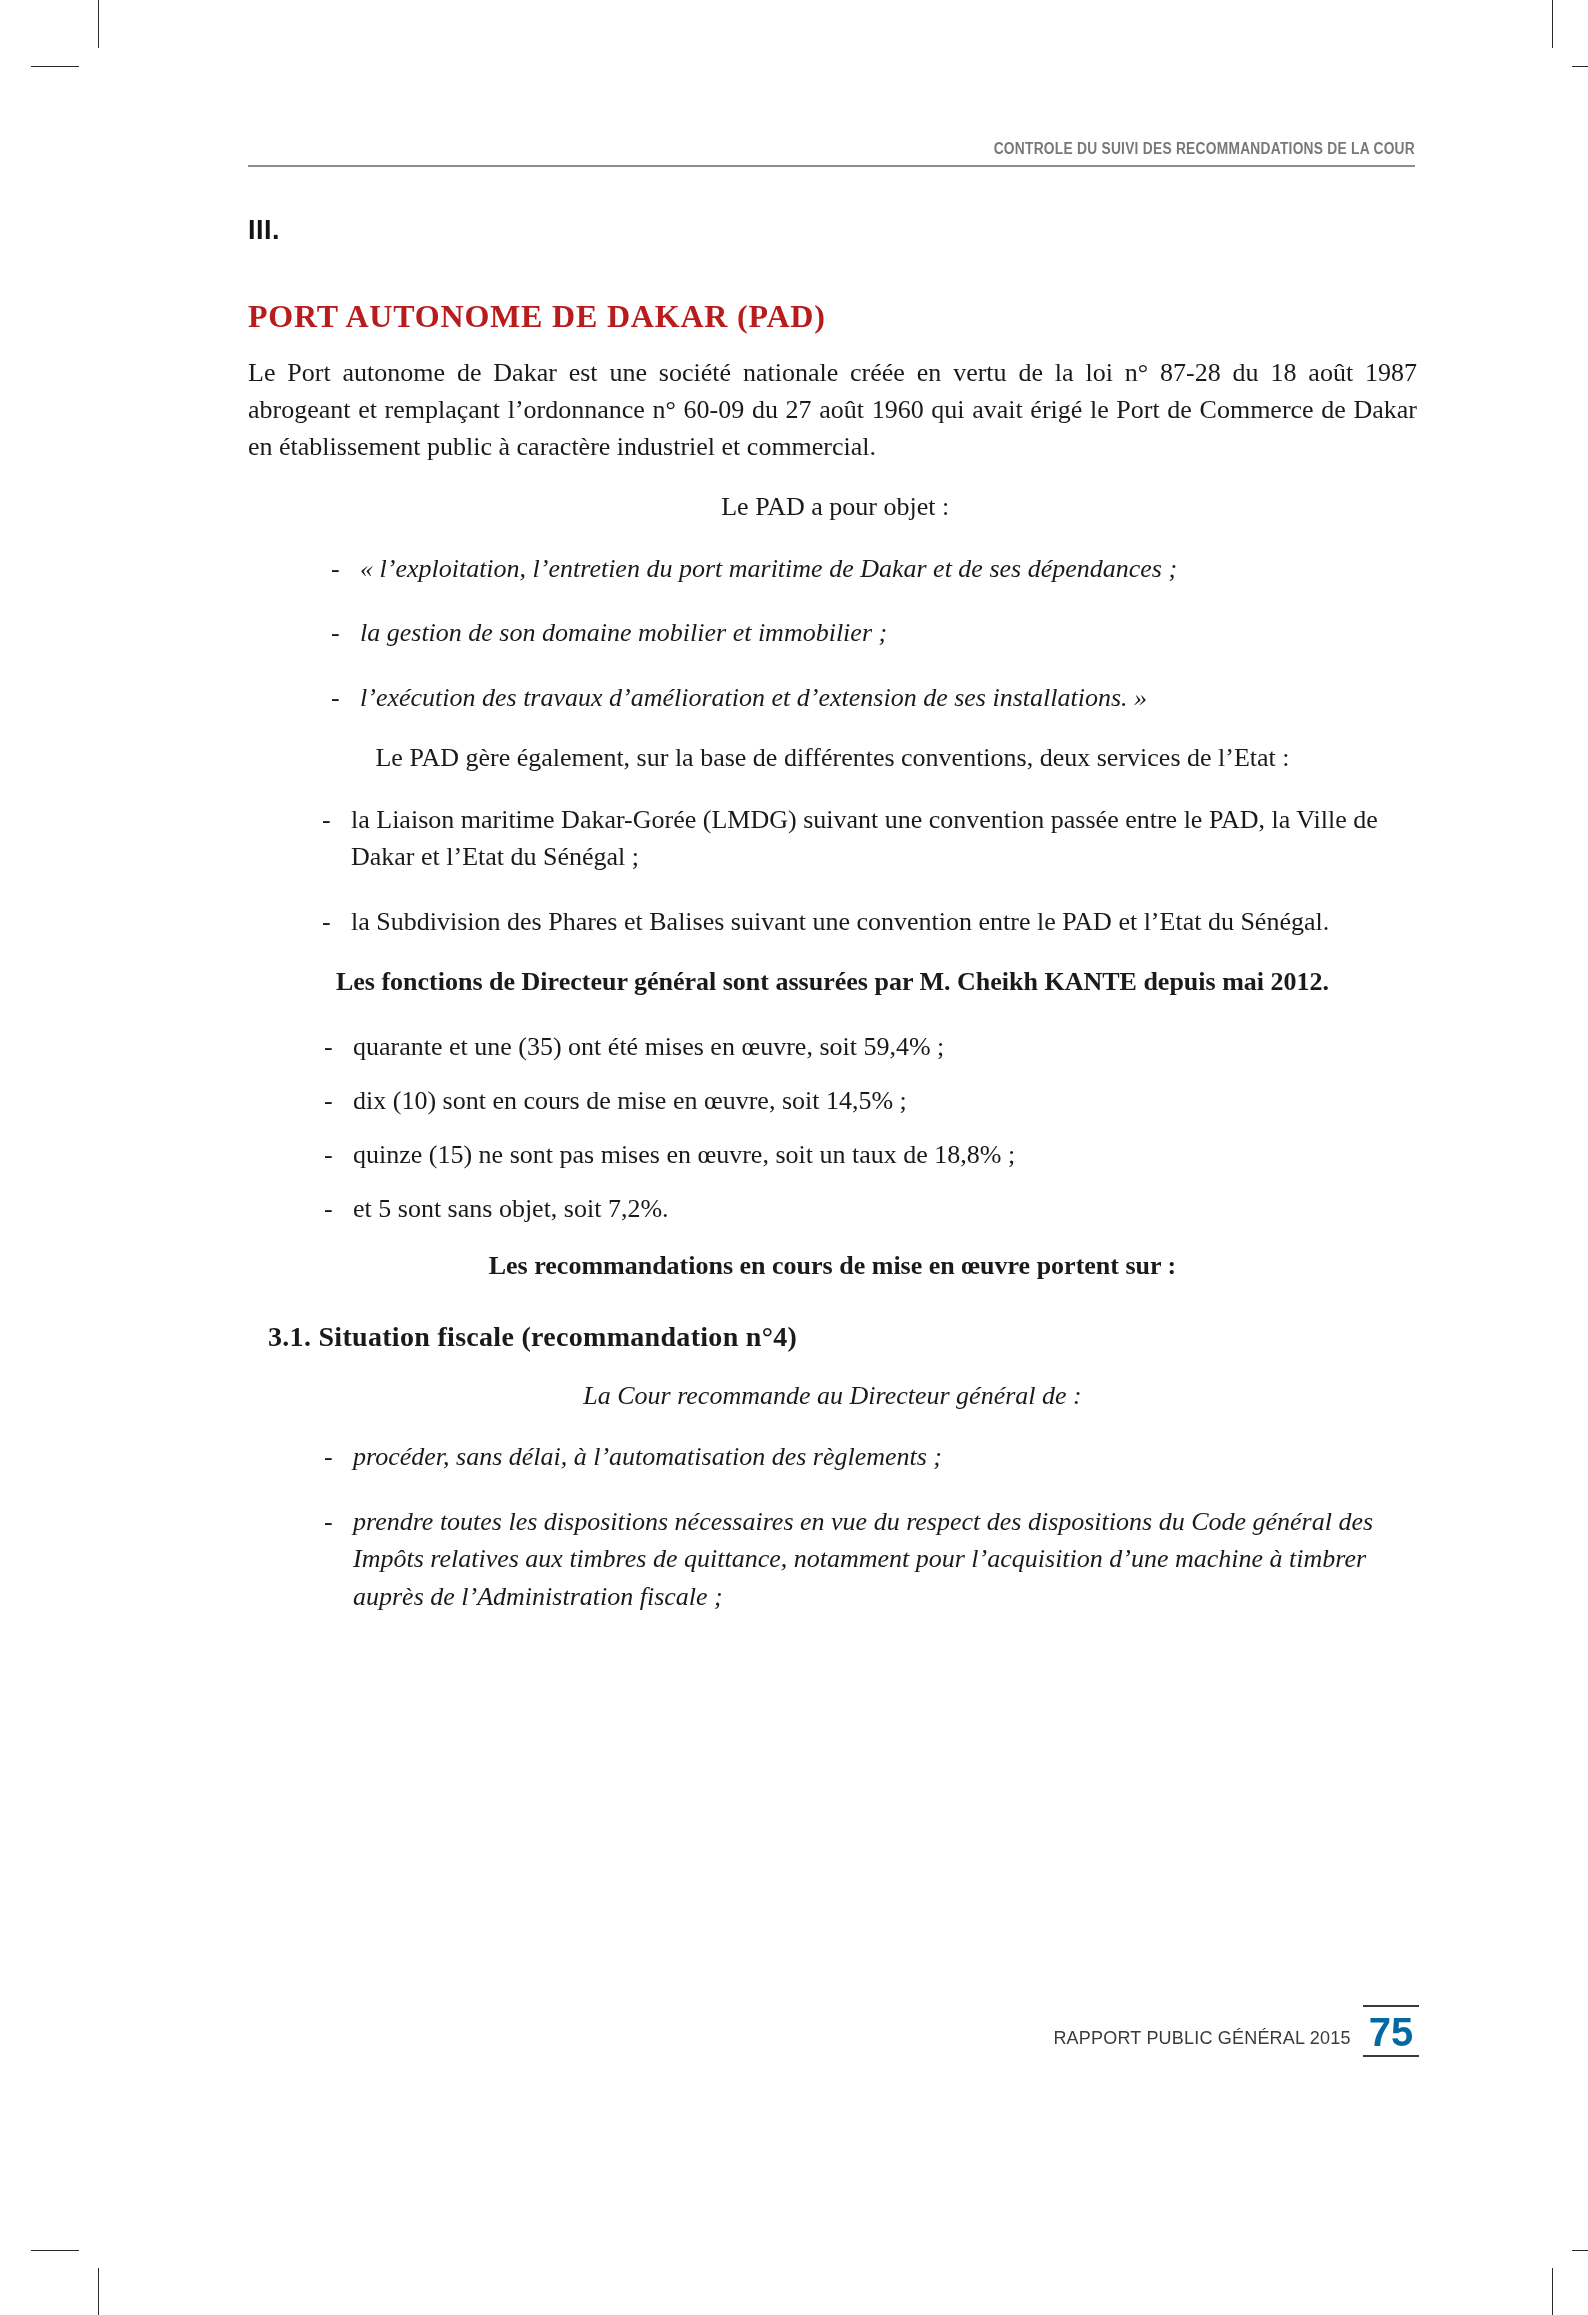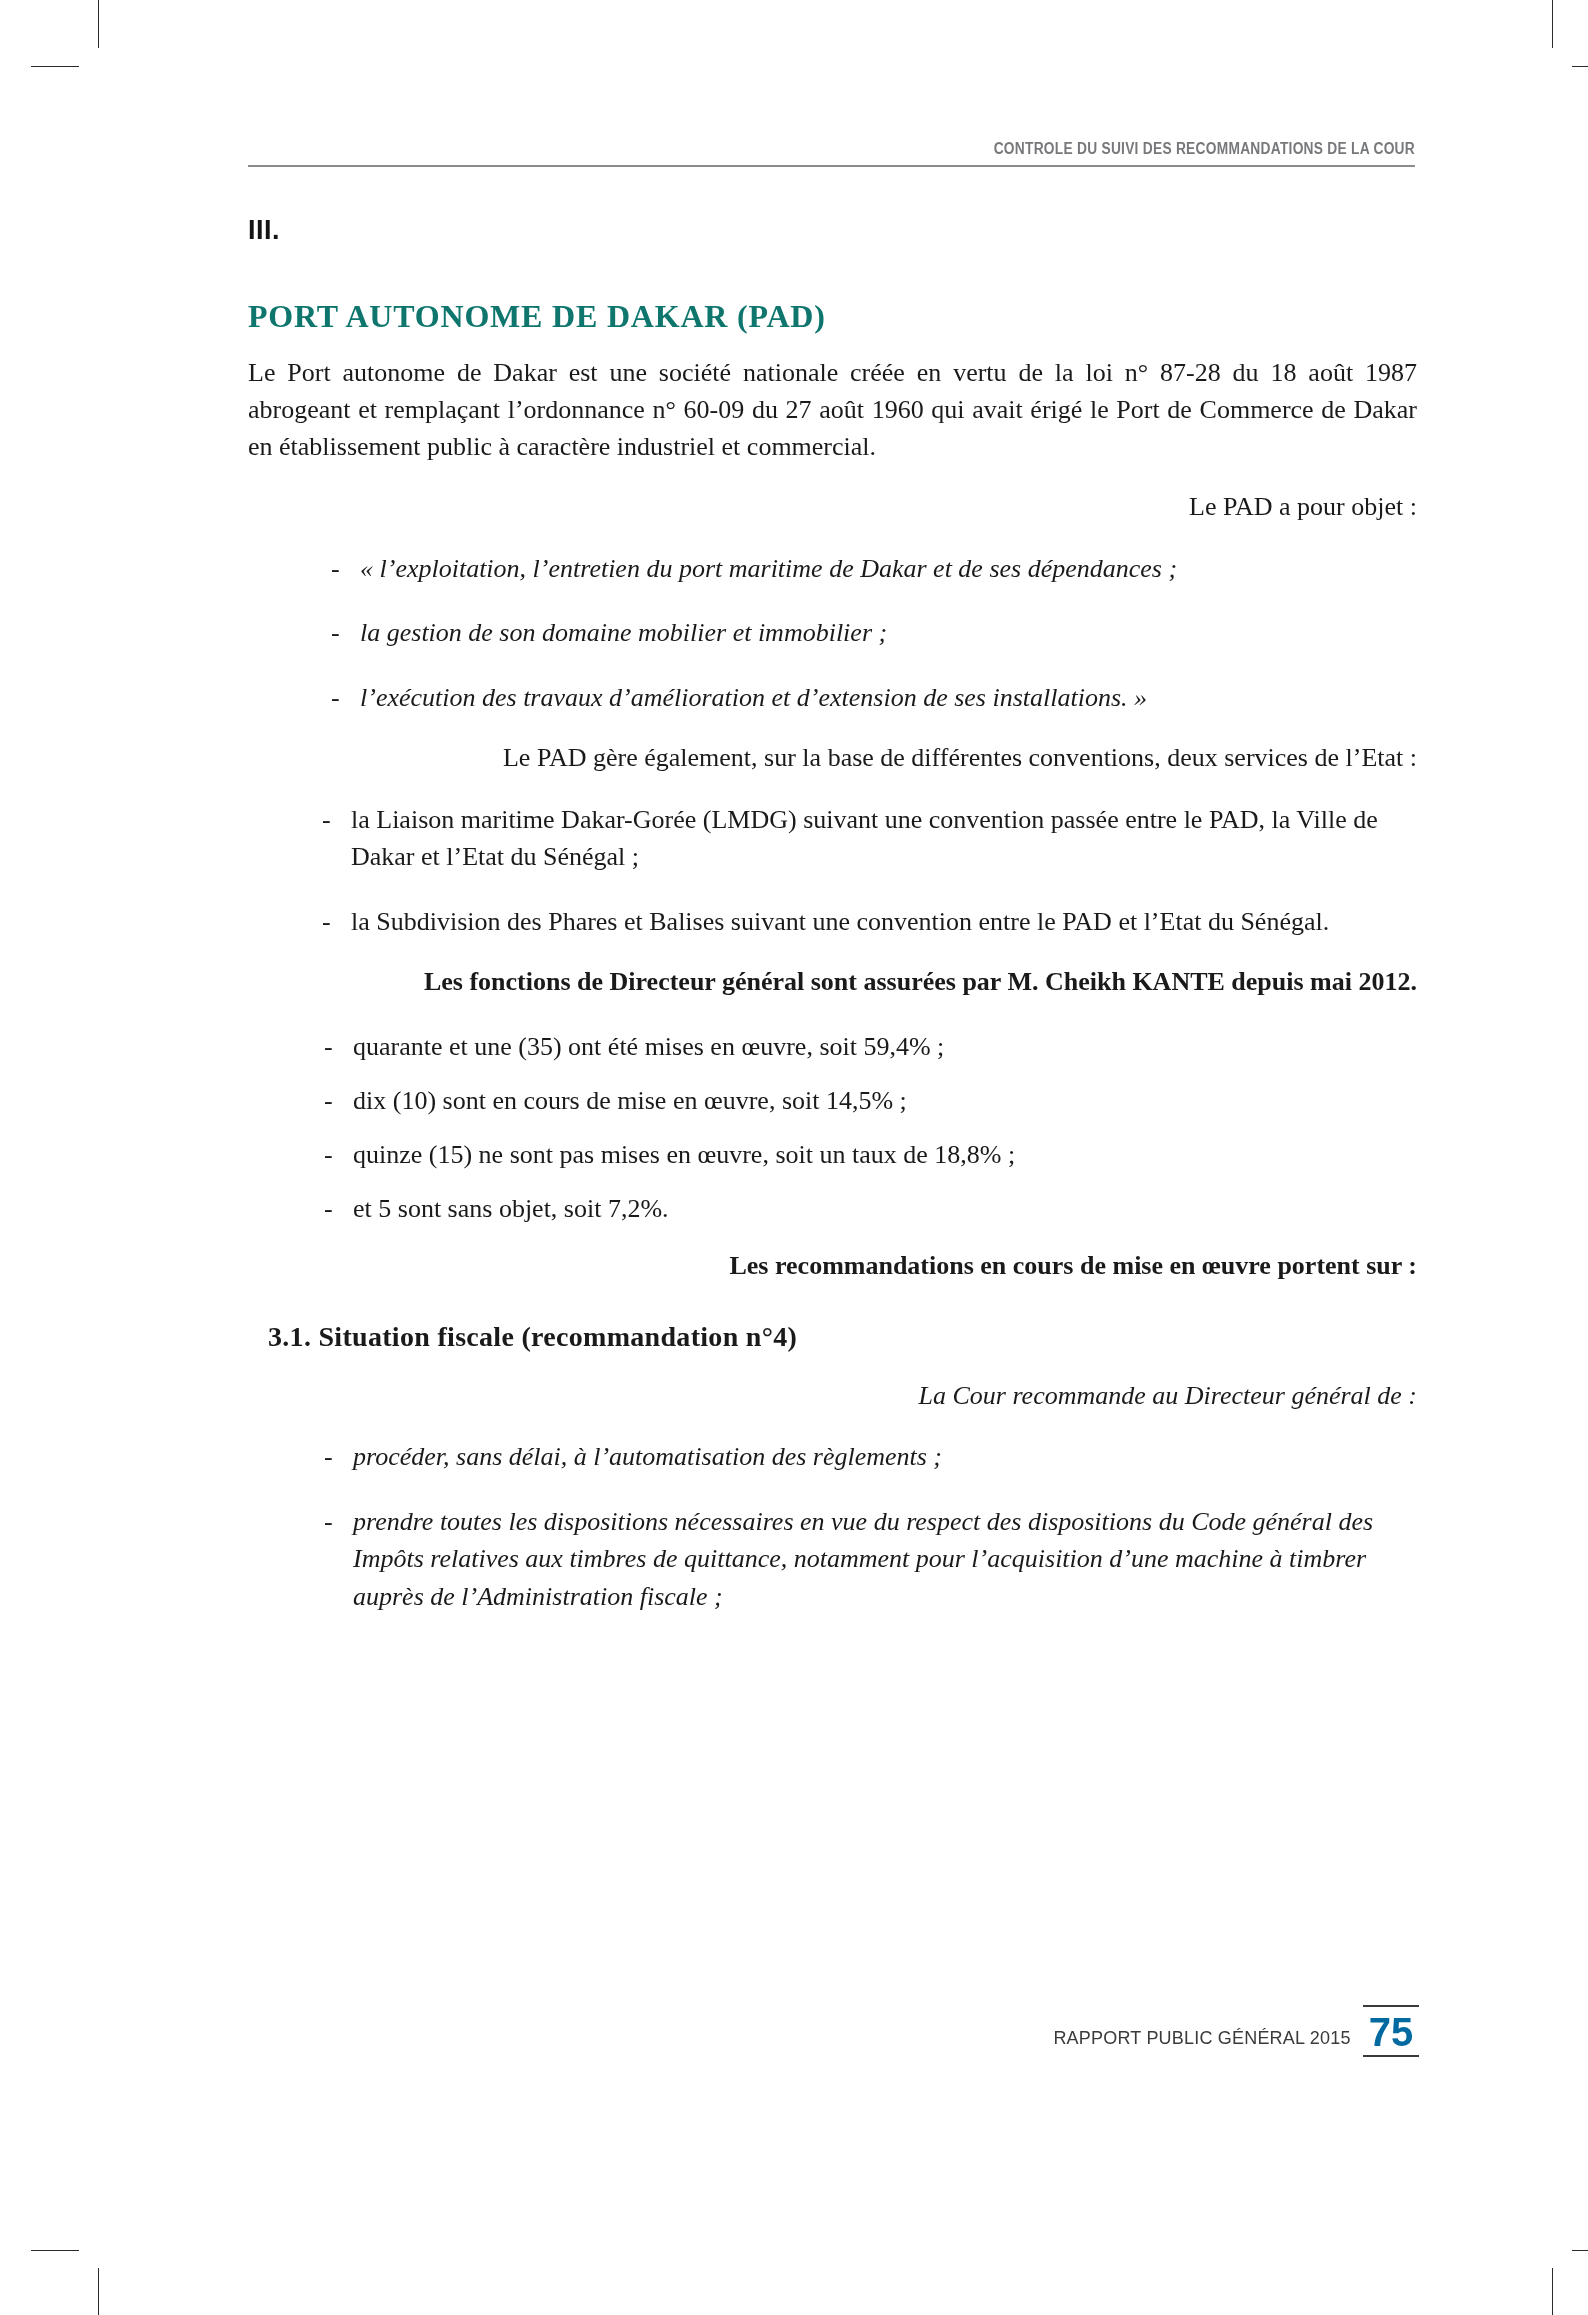--- a/index.html
+++ b/index.html
@@ -91,33 +91,33 @@
     letter-spacing: 0.5px;
     width: 83px;
     flex: 0 0 83px;
     color: #141414;
   }
   .section-heading {
     font-family: "Liberation Serif", "DejaVu Serif", serif;
     font-weight: bold;
     font-size: 32px;
     letter-spacing: 0.8px;
-    color: #0f766e;
+    color: #b91c1c;
   }
 
   
   p.body-par {
     margin: 0 0 23.5px 0;
     font-size: 26px;
     line-height: 1.42;
     text-align: justify;
     text-justify: inter-word;
   }
   p.body-par.last-line-left { text-align-last: left; }
-  p.body-par.flush { text-align: right; }
+  p.body-par.flush { text-align: center; }
   p.body-par.bold { font-weight: bold; }
   p.body-par.italic { font-style: italic; }
 
   .par-indented-left { padding-left: 5.4px; }
 
   .tight { margin-bottom: 9px; }
   .gap-lg { margin-bottom: 31px; }
   .gap-xl { margin-bottom: 40px; }
 
   

